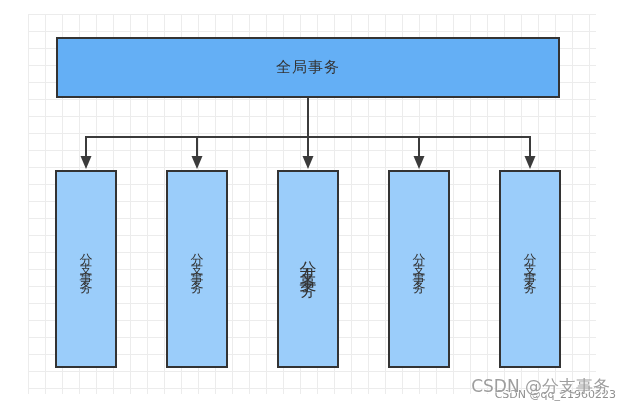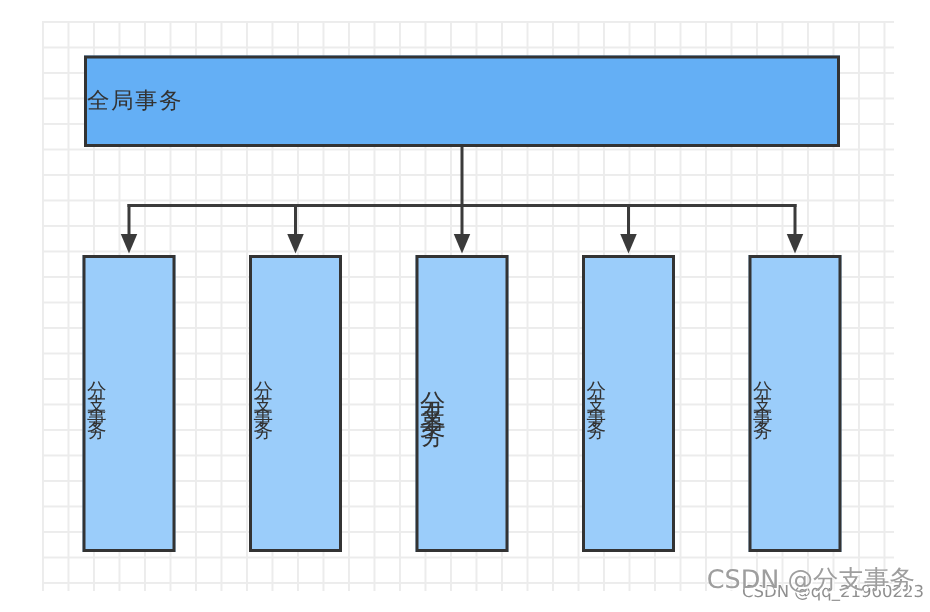--- a/index.html
+++ b/index.html
@@ -13,21 +13,21 @@
   .grid{
     position:absolute;left:28px;top:14px;width:568px;height:380px;
     background-image:
       linear-gradient(to right, var(--grid-line,#ececec) 1px, transparent 1px),
       linear-gradient(to bottom, var(--grid-line,#ececec) 1px, transparent 1px);
     background-size:17px 17px;
   }
   .node{
     position:absolute;box-sizing:border-box;
     border:2px solid var(--node-border,#333333);
-    display:flex;align-items:center;justify-content:flex-start;
+    display:flex;align-items:center;justify-content:center;
     color:#333;
   }
   .root-node{
     left:56px;top:37px;width:504px;height:61px;
     background:var(--root-fill,#64aff5);
     font-size:15px;letter-spacing:1px;
   }
   .branch-node{
     top:170px;width:62px;height:198px;
     background:var(--branch-fill,#9bcdfa);

